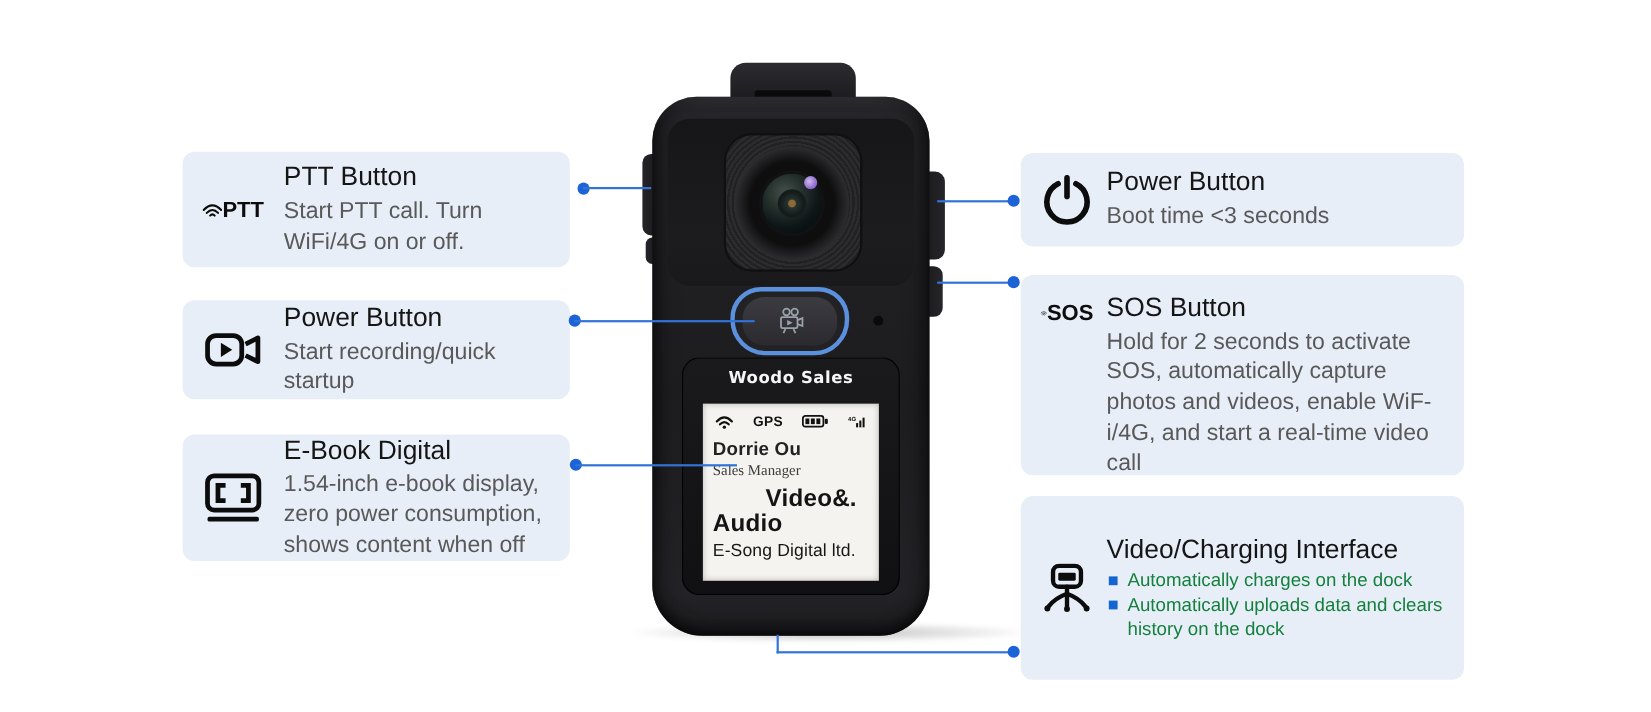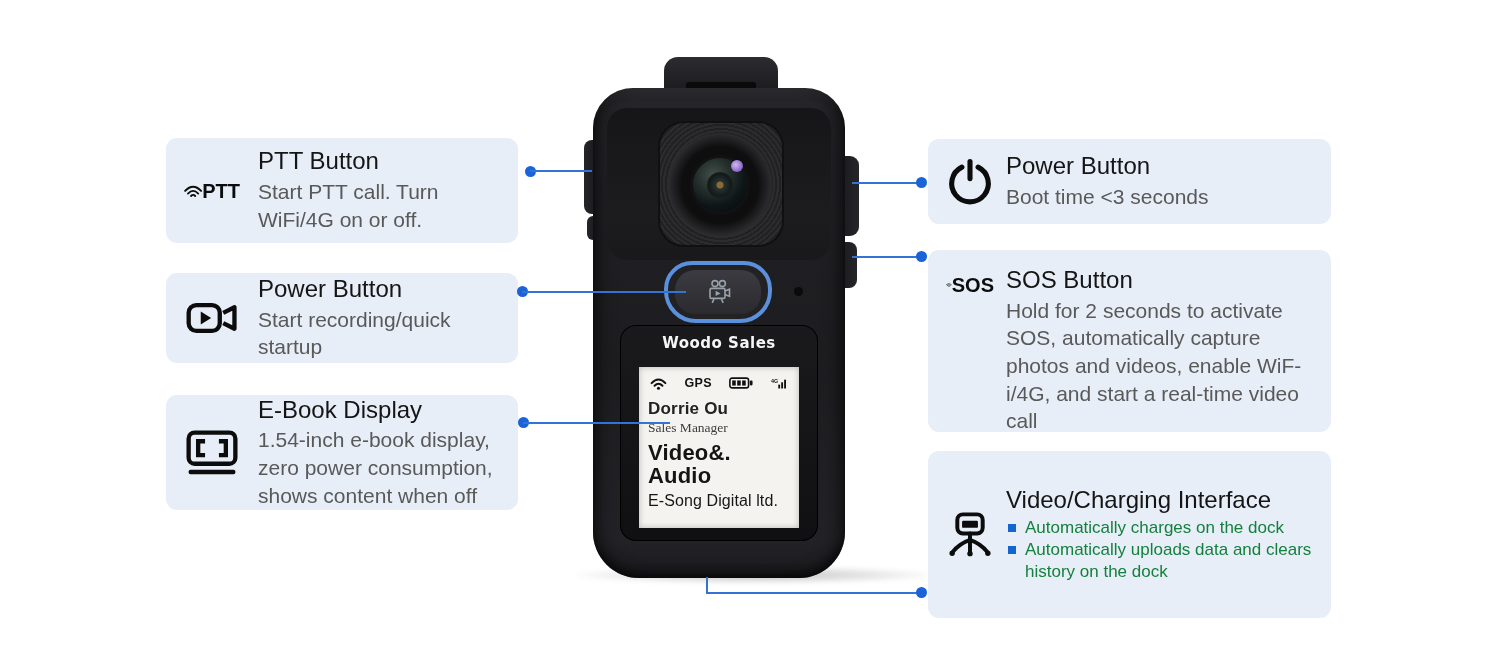--- a/index.html
+++ b/index.html
@@ -63,21 +63,21 @@
          background:linear-gradient(180deg,#1a1a1d,#101012);box-shadow:inset 0 0 0 1px #000;}
   .brand{margin-top:9px;text-align:center;color:#f5f5f5;font-family:"DejaVu Sans",sans-serif;
          font-weight:700;font-size:15px;letter-spacing:.5px;}
   .eink{position:absolute;left:19px;top:42px;width:160px;height:161px;background:#f4f3ef;
         box-shadow:inset 0 0 6px rgba(0,0,0,.25);padding:8px 9px;box-sizing:border-box;color:#1a1a1a;}
   .status-row{display:flex;align-items:center;justify-content:space-between;height:16px;padding:0 2px;}
   .gps-label{font-size:12.5px;font-weight:700;letter-spacing:.3px;color:#111;}
   .owner-name{font-size:17px;font-weight:600;color:#222;margin-top:8px;letter-spacing:.2px;}
   .owner-title{font-family:"Liberation Serif",serif;font-size:13.5px;color:#3d3d3d;margin-top:1px;}
   .big-line{font-size:22px;font-weight:700;color:#141414;line-height:1.04;letter-spacing:.2px;}
-  .big-line.first{margin-top:6px;}
+  .big-line.first{margin-top:6px;margin-left:48px;}
   .company{font-size:16px;color:#161616;margin-top:4px;letter-spacing:.1px;}
 </style>
 </head>
 <body>
 
 <div class="stage">
 
   <div class="callout" style="left:166px;top:138px;width:352px;height:105px">
     <div class="co-icon w56">
       <svg viewBox="0 0 48 32" width="46" height="31">
@@ -110,21 +110,21 @@
   <div class="callout" style="left:166px;top:395px;width:352px;height:115px">
     <div class="co-icon w56">
       <svg viewBox="0 0 60 52" width="52" height="45">
         <rect x="3" y="3" width="54" height="36" rx="7" fill="none" stroke="#0c0c0c" stroke-width="5"></rect>
         <path d="M22 13 h-8 v16 h8" fill="none" stroke="#0c0c0c" stroke-width="5"></path>
         <path d="M38 13 h8 v16 h-8" fill="none" stroke="#0c0c0c" stroke-width="5"></path>
         <rect x="3" y="46" width="54" height="5" rx="2" fill="#0c0c0c"></rect>
       </svg>
     </div>
     <div class="co-text">
-      <div class="co-title">E-Book Display</div>
+      <div class="co-title">E-Book Digital</div>
       <div class="co-desc">1.54-inch e-book display, zero power consumption, shows content when off</div>
     </div>
   </div>
 
   <div class="callout" style="left:928px;top:139px;width:403px;height:85px">
     <div class="co-icon w48">
       <svg viewBox="0 0 54 54" width="46" height="46">
         <path d="M27 3 v20" fill="none" stroke="#0c0c0c" stroke-width="6" stroke-linecap="round"></path>
         <path d="M17.5 9.5 A 21.5 21.5 0 1 0 36.5 9.5" fill="none" stroke="#0c0c0c" stroke-width="6" stroke-linecap="round"></path>
       </svg>

